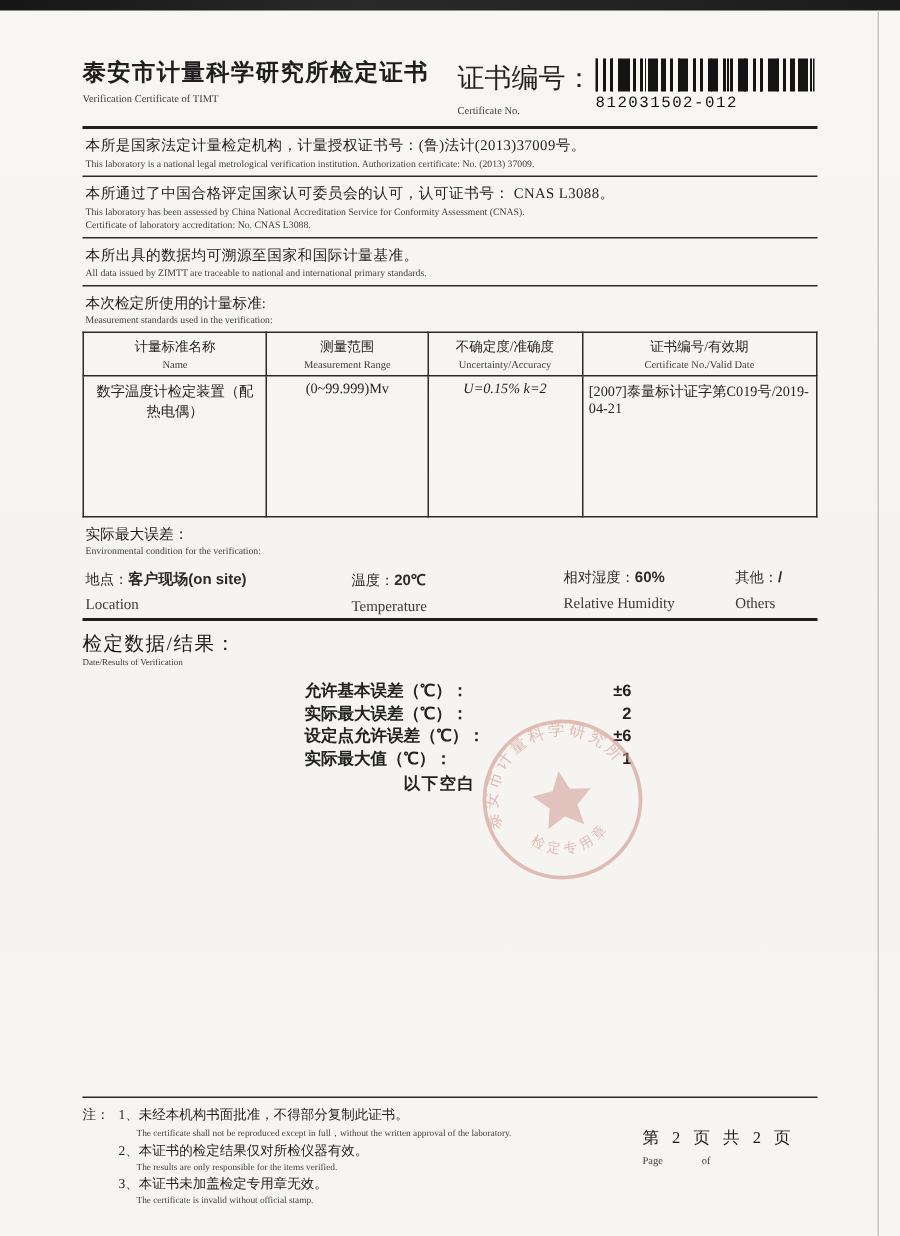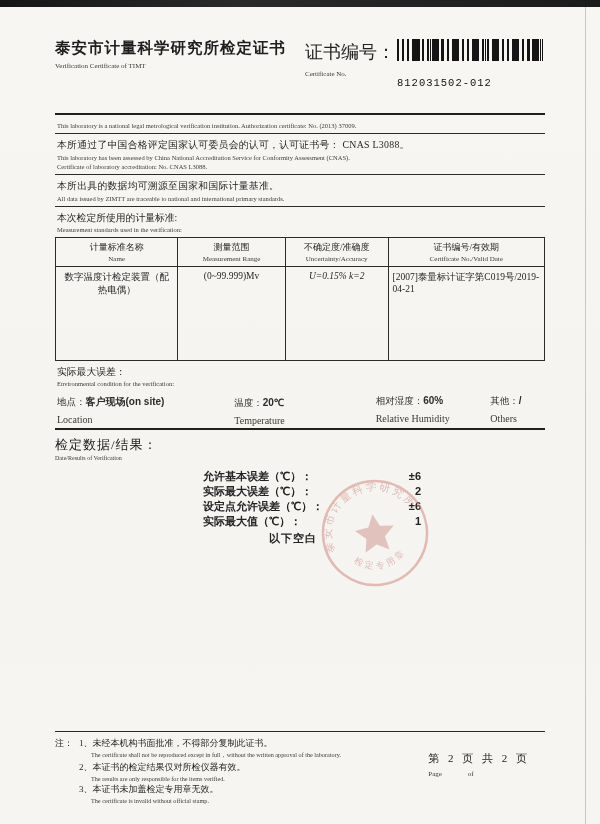--- a/index.html
+++ b/index.html
@@ -16,36 +16,36 @@
     position: absolute; top: 0; left: 0; right: 0; height: 7px;
     background: linear-gradient(90deg, #161616, #2a2a2a 40%, #1b1b1b);
   }
   .scan-right {
     position: absolute; top: 7px; bottom: 0; right: 14px; width: 1px;
     background: #c8c7c3;
   }
   .doc { padding: 38px 55px 0 55px; }
 
   
-  .header { display: flex; align-items: flex-start; border-bottom: 2px solid #1f1f1f; padding-bottom: 24px; }
+  .header { display: flex; align-items: flex-start; border-bottom: 2px solid #1f1f1f; padding-bottom: 6px; }
   .title-block { flex: 1 1 auto; }
   .title { font-family: "Liberation Sans", sans-serif; font-weight: bold; font-size: 15.5px; letter-spacing: 1px; color: #1e1e1e; }
   .title-en { font-size: 7px; color: #3a3a3a; margin-top: 3px; }
   .certno-block { width: 92px; padding-top: 2px; }
   .certno-label { font-size: 18px; color: #222; white-space: nowrap; }
   .certno-label-en { font-size: 7px; color: #3a3a3a; margin-top: 6px; }
   .barcode-block { width: 148px; padding-top: 1px; }
   .barcode {
     width: 146px; height: 22px;
     background:
       repeating-linear-gradient(90deg, #141414 0 2px, rgba(0,0,0,0) 2px 5px),
       repeating-linear-gradient(90deg, #141414 0 1px, rgba(0,0,0,0) 1px 11px),
       repeating-linear-gradient(90deg, rgba(0,0,0,0) 0 17px, #141414 17px 20px);
   }
-  .barcode-number { font-family: "Liberation Mono", monospace; font-size: 10.5px; letter-spacing: 1px; color: #111; margin-top: 16px; }
+  .barcode-number { font-family: "Liberation Mono", monospace; font-size: 10.5px; letter-spacing: 1px; color: #111; margin-top: 2px; }
 
   
   .statement { padding: 5px 0 4px 2px; border-bottom: 1.5px solid #2c2c2c; }
   .statement .zh { font-size: 9.8px; color: #1f1f1f; letter-spacing: .3px; }
   .statement .en { font-size: 6.5px; color: #3c3c3c; margin-top: 2px; }
 
   
   .section-title { padding: 5px 0 2px 2px; }
   .section-title .zh { font-size: 9.8px; color: #1f1f1f; }
   .section-title .en { font-size: 6.5px; color: #3c3c3c; margin-top: 1px; }
@@ -109,20 +109,21 @@
         <div class="certno-label">证书编号：</div>
         <div class="certno-label-en">Certificate No.</div>
       </div>
       <div class="barcode-block">
         <div class="barcode"></div>
         <div class="barcode-number">812031502-012</div>
       </div>
     </div>
 
     <div class="statement">
+      <div class="zh">本所是国家法定计量检定机构，计量授权证书号：(鲁)法计(2013)37009号。</div>
       <div class="en">This laboratory is a national legal metrological verification institution. Authorization certificate: No. (2013) 37009.</div>
     </div>
     <div class="statement">
       <div class="zh">本所通过了中国合格评定国家认可委员会的认可，认可证书号： CNAS L3088。</div>
       <div class="en">This laboratory has been assessed by China National Accreditation Service for Conformity Assessment (CNAS).</div>
       <div class="en">Certificate of laboratory accreditation: No. CNAS L3088.</div>
     </div>
     <div class="statement">
       <div class="zh">本所出具的数据均可溯源至国家和国际计量基准。</div>
       <div class="en">All data issued by ZIMTT are traceable to national and international primary standards.</div>

